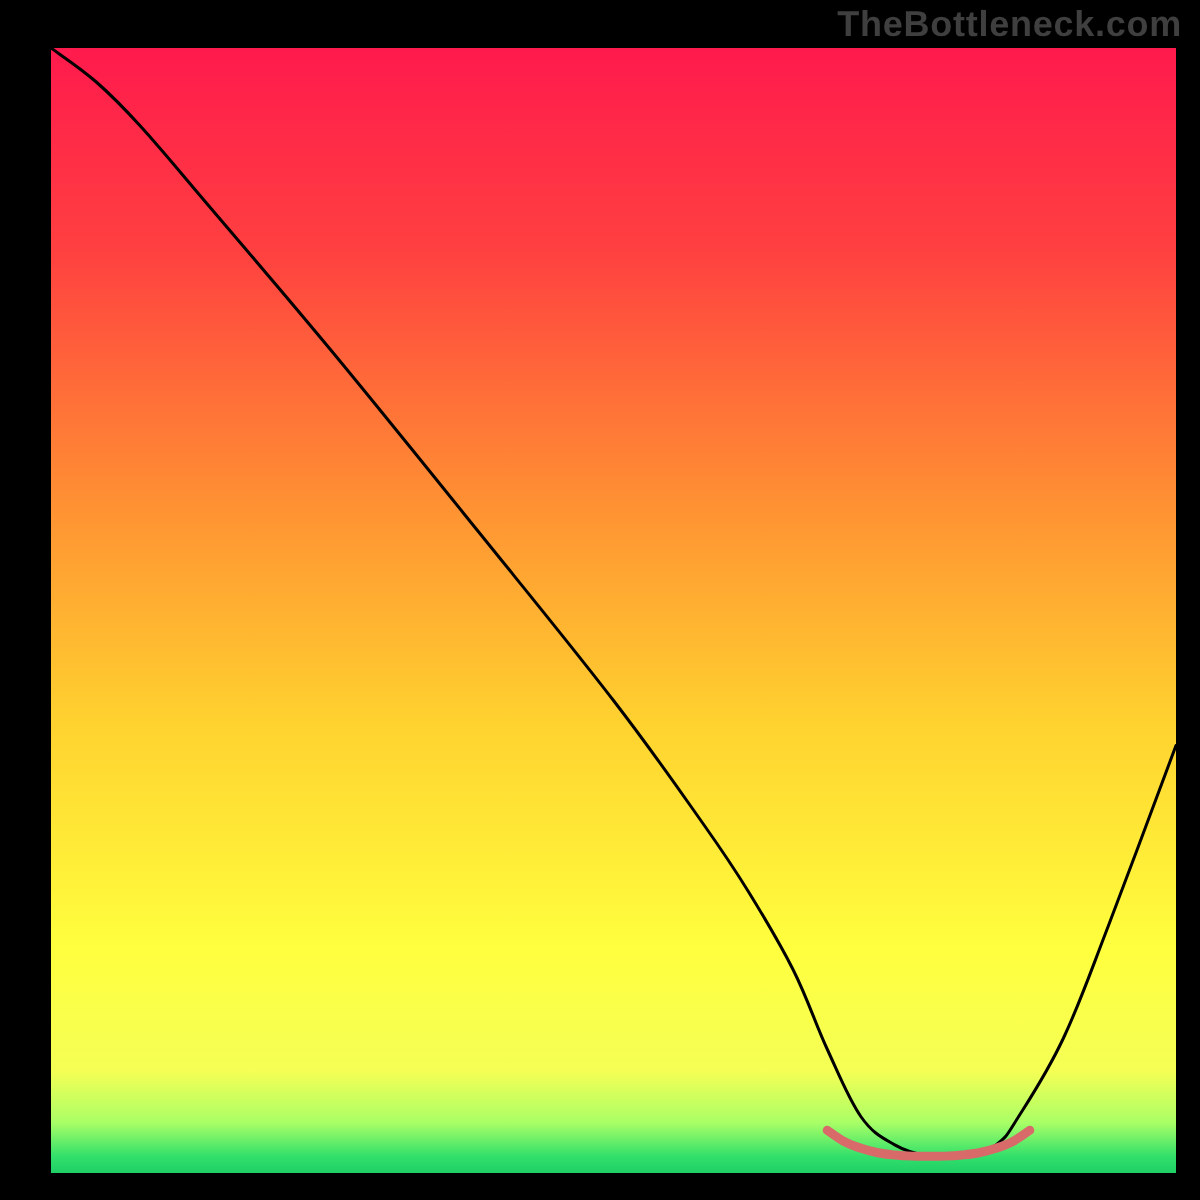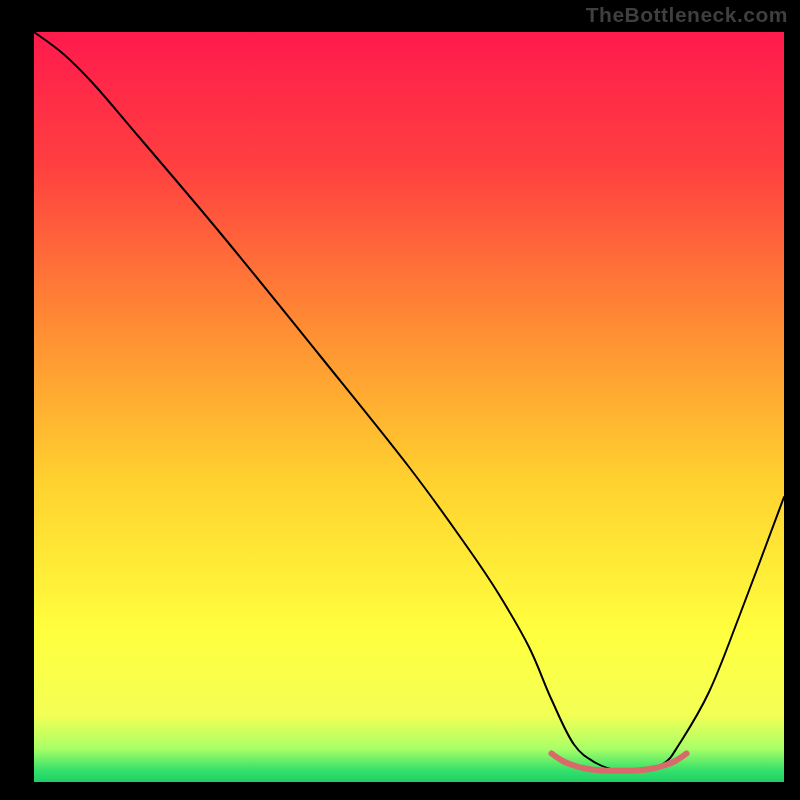--- a/index.html
+++ b/index.html
@@ -43,13 +43,13 @@
           <stop offset="98.5%" stop-color="#33e06b"></stop>
           <stop offset="100%" stop-color="#1ecf66"></stop>
         </linearGradient>
       </defs>
       <rect x="0" y="0" width="750" height="750" fill="url(#bg-grad)"></rect>
       <path d="M 0 0 C 5.3999999999999995 4.05, 19.200000000000003 13.05, 30 22.5 C 40.8 31.95, 46.5 37.65, 60 52.5 C 73.5 67.35, 82.05000000000001 78, 105.00000000000001 105 C 127.95000000000002 132, 155.1 163.35, 187.5 202.5 C 219.9 241.65, 251.25 280.65000000000003, 285 322.50000000000006 C 318.75 364.3500000000001, 348 399.90000000000003, 375 435 C 402 470.09999999999997, 418.79999999999995 494.55, 434.99999999999994 517.5 C 451.19999999999993 540.45, 454.2 544.95, 465 562.5 C 475.8 580.05, 485.55 596.1, 495 615 C 504.45 633.9, 509.4 649.95, 517.5 667.5 C 525.6 685.05, 531.9 701.025, 540 712.5 C 548.1 723.975, 554.4 726.525, 562.5 731.25 C 570.6 735.975, 576.9 737.4, 585 738.75 C 593.1 740.1, 599.4 740.1, 607.5 738.75 C 615.6 737.4, 623.25 735.975, 630 731.25 C 636.75 726.525, 636.9 725.325, 645 712.5 C 653.1 699.675, 664.2 682.95, 675 660 C 685.8 637.05, 691.5 620.1, 705 585 C 718.5 549.9, 741.9 486.6, 750 465" fill="none" stroke="#000000" stroke-width="2" stroke-linecap="round" stroke-linejoin="round"></path>
       <path d="M 517.5 721.5 C 519.525 722.85, 524.7 726.84, 528.75 729 C 532.8 731.16, 535.95 732.15, 540 733.5 C 544.05 734.85, 547.2 735.69, 551.25 736.5 C 555.3 737.31, 558.45 737.595, 562.5 738 C 566.55 738.405, 569.7 738.615, 573.75 738.75 C 577.8 738.885, 580.95 738.75, 585 738.75 C 589.05 738.75, 592.2 738.885, 596.25 738.75 C 600.3 738.615, 603.45 738.405, 607.5 738 C 611.55 737.595, 614.7 737.31, 618.75 736.5 C 622.8 735.69, 625.95 734.85, 630 733.5 C 634.05 732.15, 637.2 731.16, 641.25 729 C 645.3 726.84, 650.475 722.85, 652.5 721.5" fill="none" stroke="#d96a6a" stroke-width="6" stroke-linecap="round" stroke-linejoin="round"></path>
     </svg>
 </div>
 
-<div class="watermark" style="font-size: 21px; right: 12px; top: 3px;">TheBottleneck.com</div>
+<div class="watermark" style="font-size: 24px; right: 12px; top: 3px;">TheBottleneck.com</div>
 
 </body></html>

